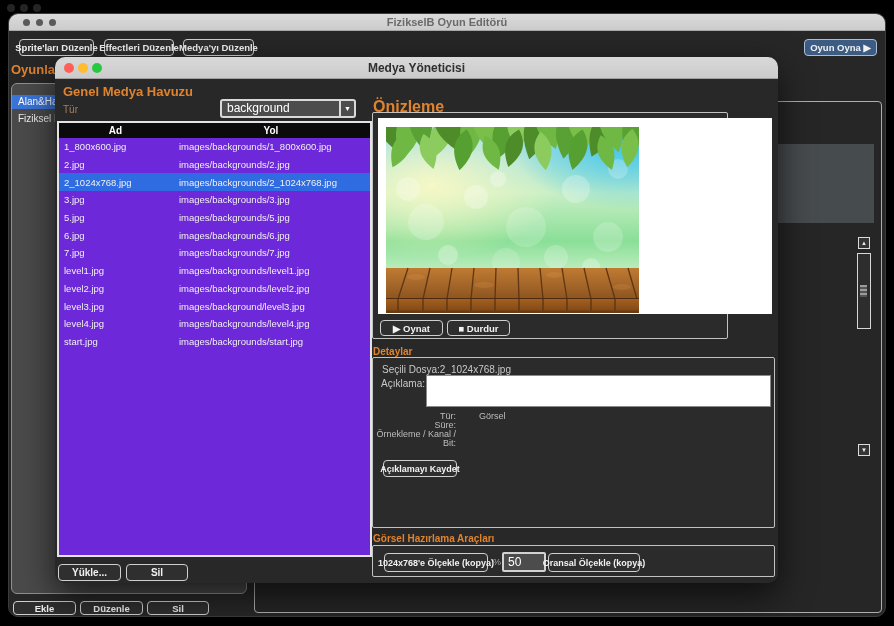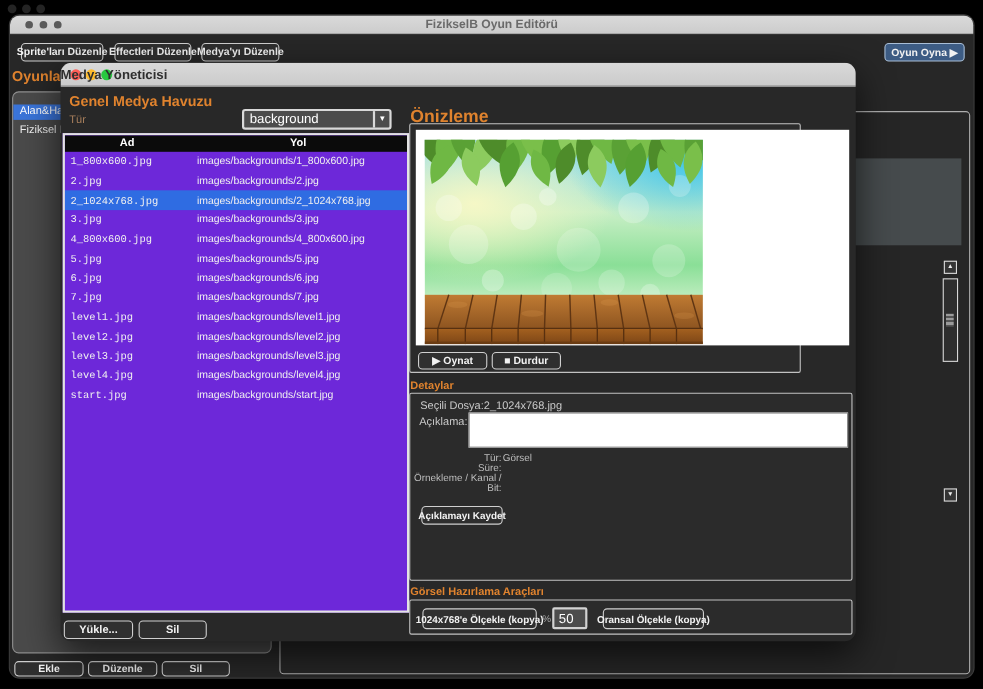--- a/index.html
+++ b/index.html
@@ -49,59 +49,59 @@
   .slider-track { position:absolute; left:848px; top:239px; width:14px; height:76px; border:1.5px solid #d7d7d7; background:#2d2d2d; }
   .slider-thumb { position:absolute; left:2px; top:31px; width:7px; height:12px; background:repeating-linear-gradient(#9a9a9a 0 2px,#555 2px 4px); }
 
   
   .dialog {
     position:absolute; left:55px; top:57px; width:723px; height:526px;
     background:#282828; border-radius:10px; box-shadow:0 12px 34px rgba(0,0,0,.65);
     z-index:10; overflow:hidden;
   }
   .dlg-titlebar { position:absolute; left:0; top:0; right:0; height:22px; background:linear-gradient(#d9d9d9,#cbcbcb); border-bottom:1px solid #9f9f9f; }
-  .dlg-title { position:absolute; width:100%; top:4px; text-align:left; font-size:12px; font-weight:bold; color:#2f2f2f; }
+  .dlg-title { position:absolute; width:100%; top:4px; text-align:center; font-size:12px; font-weight:bold; color:#2f2f2f; }
 
   .dropdown {
     position:absolute; left:165px; top:42px; width:136px; height:19px;
     background:#4c4c4c; border:2px solid #d9d9d9; border-radius:3px; color:#fff;
     font-size:12px; display:flex; align-items:center;
   }
   .dd-text { padding-left:5px; flex:1; line-height:15px; }
   .dd-arrow { width:15px; align-self:stretch; border-left:2px solid #d9d9d9; display:flex; align-items:center; justify-content:center; font-size:7px; color:#fff; }
 
   .media-table {
     position:absolute; left:2px; top:64px; width:315px; height:436px;
     background:#6d28d9; border:2px solid #e3e3e3; overflow:hidden;
   }
   .thead { display:flex; height:15px; background:#0b0b0b; color:#fff; font-size:10px; font-weight:bold; }
   .thead .c1 { width:113px; text-align:center; line-height:15px; }
   .thead .c2 { flex:1; text-align:center; line-height:15px; }
   .trow { display:flex; height:17.7px; font-size:9.5px; color:#f0f0f0; align-items:center; }
   .trow.selected { background:#2f6ce2; }
-  .trow .c1 { width:113px; padding-left:5px;font-family:Liberation Mono, monospace; }
+  .trow .c1 { width:113px; padding-left:5px; }
   .trow .c2 { flex:1; padding-left:7px; }
 
   .preview-panel { left:317px; top:55px; width:356px; height:227px; }
   .preview-white { position:absolute; left:5px; top:5px; width:394px; height:196px; background:#ffffff; }
   .preview-img { position:absolute; left:8px; top:9px; width:253px; height:186px; }
 
   .details-panel { left:317px; top:300px; width:403px; height:171px;padding-left:46px; }
   .info-row { display:flex; font-size:9px; line-height:9px; color:#bdbdbd; }
   .info-label { width:83px; text-align:right; }
-  .info-value { padding-left:1px; }
+  .info-value { padding-left:1px;margin-left:22px; }
 
   .tools-panel { left:317px; top:488px; width:403px; height:32px; }
 
   textarea.desc {
     position:absolute; left:53px; top:17px; width:345px; height:32px;
     background:#fff; border:1px solid #8a8a8a; resize:none; font-family:"Liberation Sans",sans-serif; font-size:10px;
   }
   input.pct {
-    position:absolute; left:129px; top:6px; width:32px; height:20px;
+    position:absolute; left:129px; top:6px; width:44px; height:20px;
     background:#4c4c4c; border:2px solid #d2d2d2; border-radius:2px; color:#fff;
     font-size:12px; padding-left:4px; font-family:"Liberation Sans",sans-serif;
   }
   .small-gray { color:#c9c9c9; font-size:10px; }
 </style>
 </head>
 <body>
 
 <div id="screen">
 
@@ -175,24 +175,20 @@
           </div>
           <div class="trow selected">
             <span class="c1">2_1024x768.jpg</span>
             <span class="c2">images/backgrounds/2_1024x768.jpg</span>
           </div>
           <div class="trow">
             <span class="c1">3.jpg</span>
             <span class="c2">images/backgrounds/3.jpg</span>
           </div>
           <div class="trow">
-            <span class="c1">4_800x600.jpg</span>
-            <span class="c2">images/backgrounds/4_800x600.jpg</span>
-          </div>
-          <div class="trow">
             <span class="c1">5.jpg</span>
             <span class="c2">images/backgrounds/5.jpg</span>
           </div>
           <div class="trow">
             <span class="c1">6.jpg</span>
             <span class="c2">images/backgrounds/6.jpg</span>
           </div>
           <div class="trow">
             <span class="c1">7.jpg</span>
             <span class="c2">images/backgrounds/7.jpg</span>
@@ -200,21 +196,21 @@
           <div class="trow">
             <span class="c1">level1.jpg</span>
             <span class="c2">images/backgrounds/level1.jpg</span>
           </div>
           <div class="trow">
             <span class="c1">level2.jpg</span>
             <span class="c2">images/backgrounds/level2.jpg</span>
           </div>
           <div class="trow">
             <span class="c1">level3.jpg</span>
-            <span class="c2">images/backgrounds/level3.jpg</span>
+            <span class="c2">images/background/level3.jpg</span>
           </div>
           <div class="trow">
             <span class="c1">level4.jpg</span>
             <span class="c2">images/backgrounds/level4.jpg</span>
           </div>
           <div class="trow">
             <span class="c1">start.jpg</span>
             <span class="c2">images/backgrounds/start.jpg</span>
           </div>
         </div>

